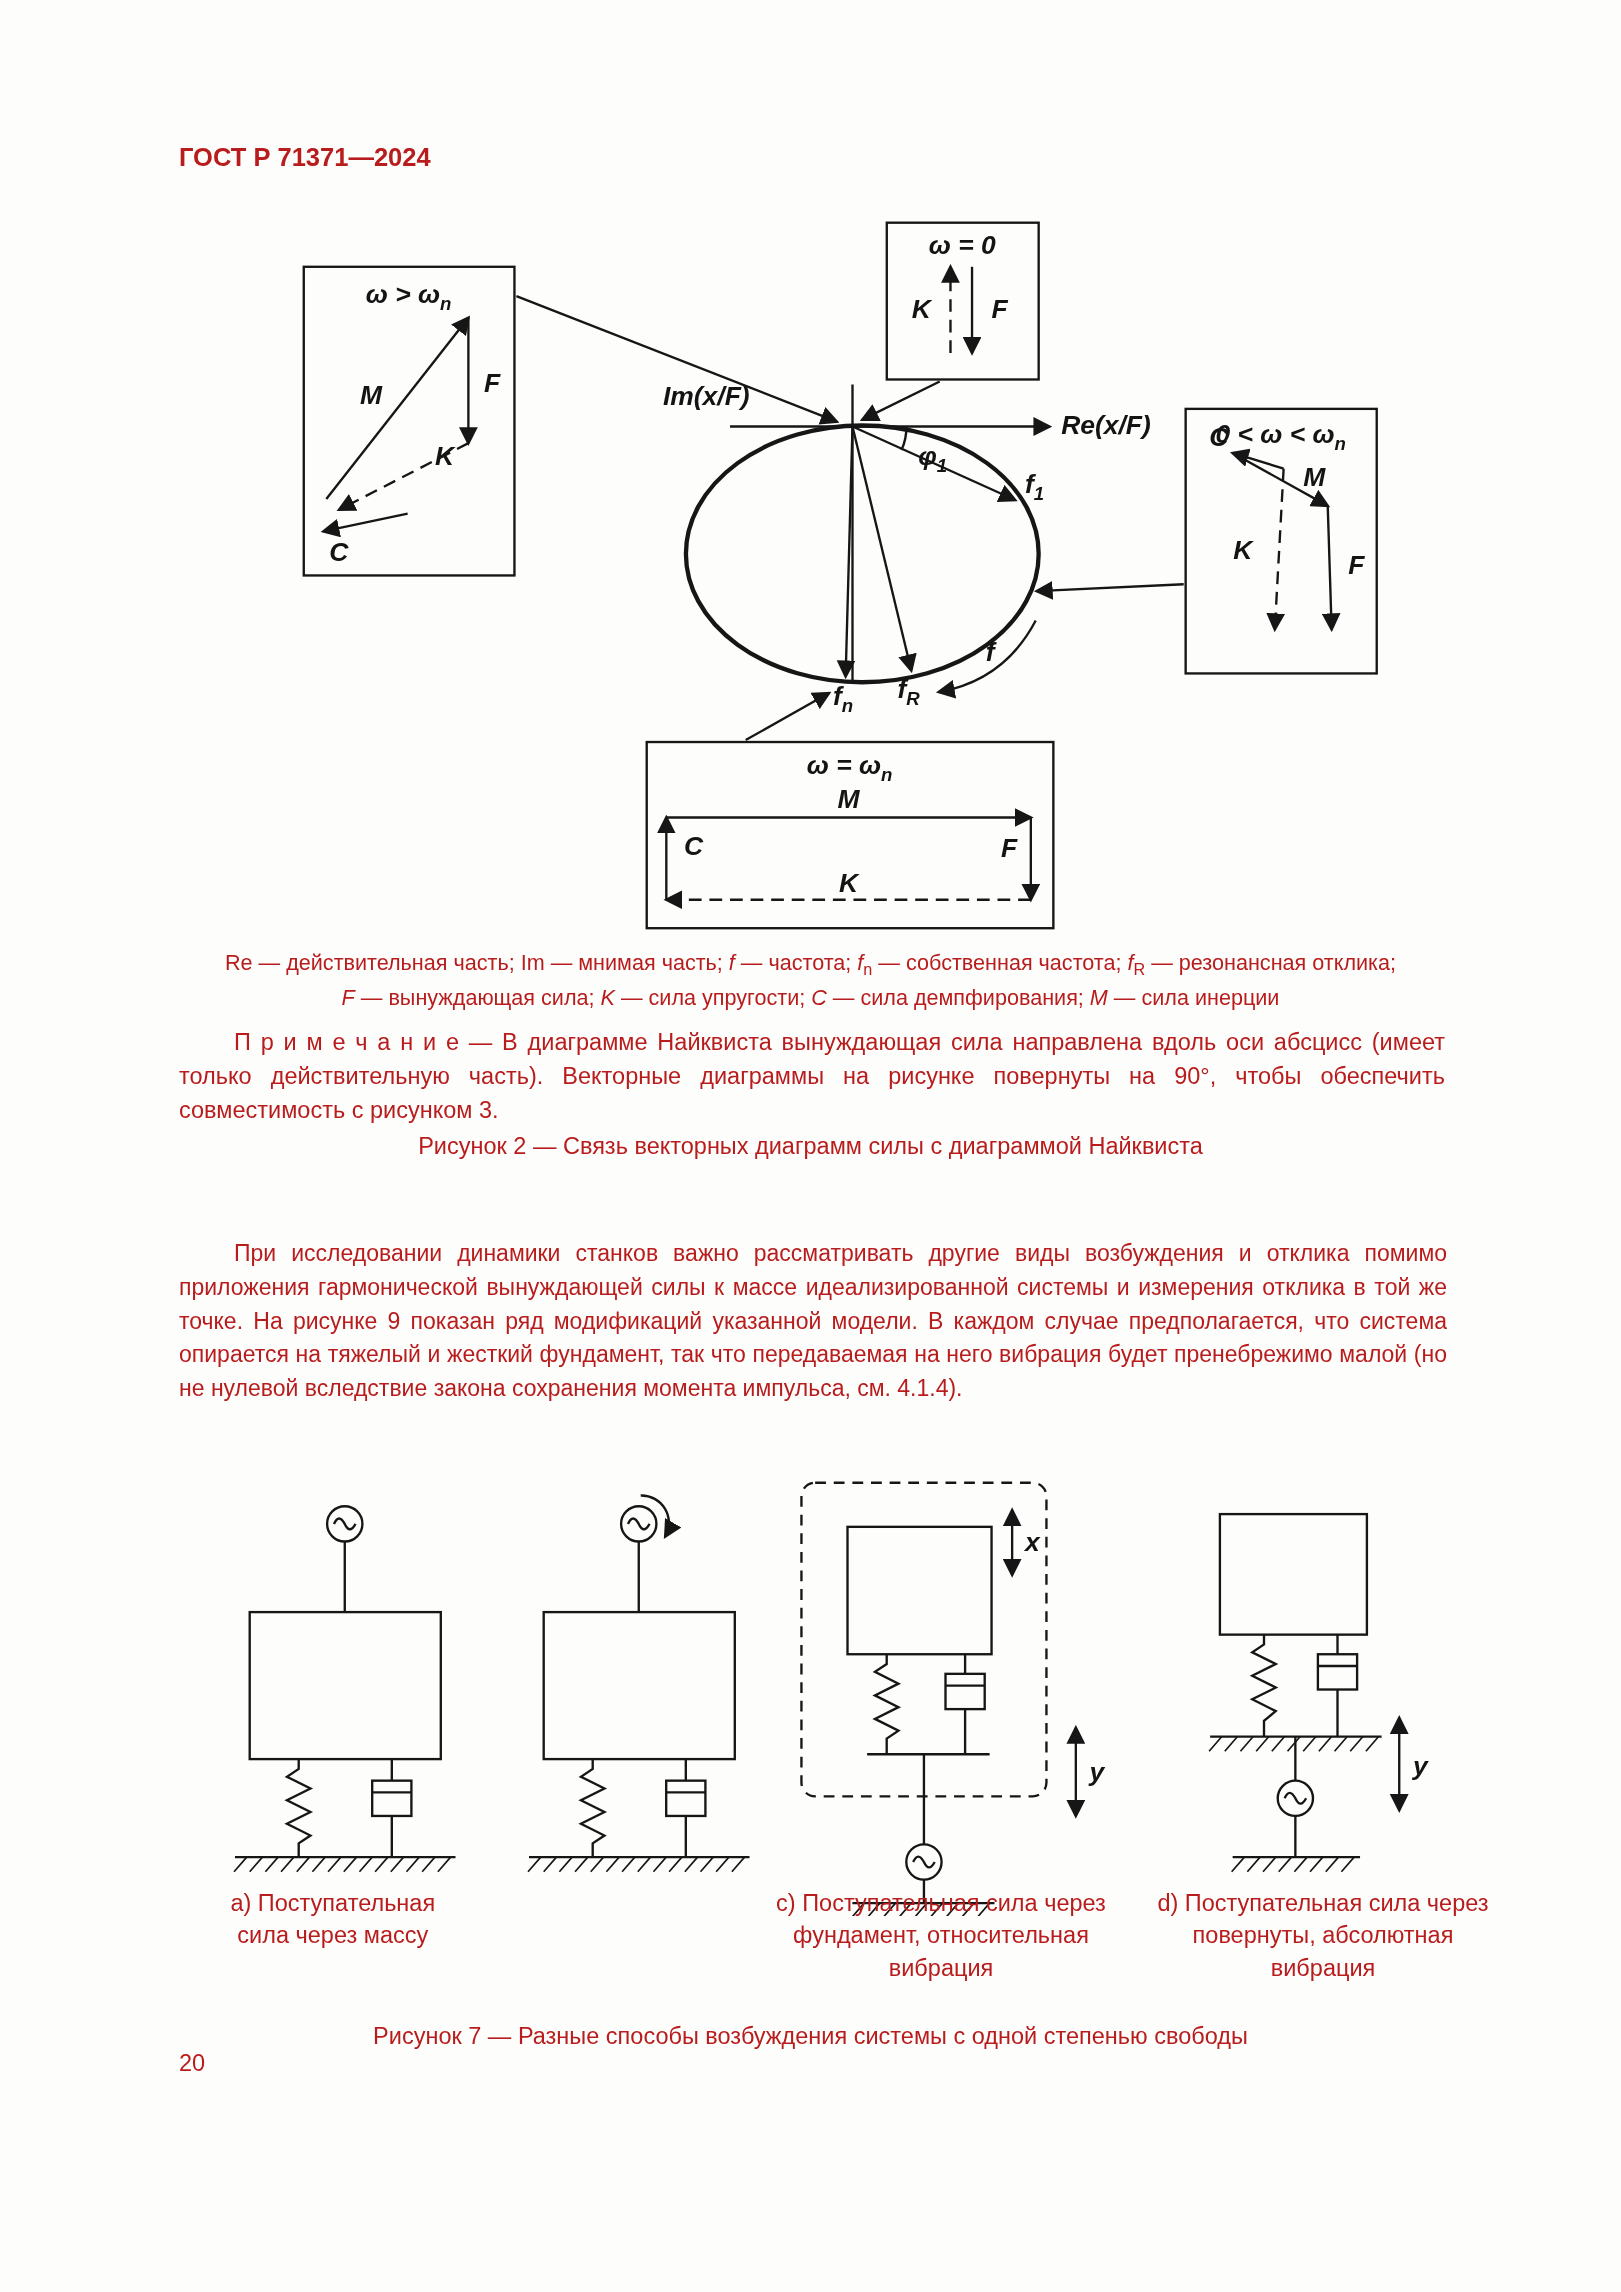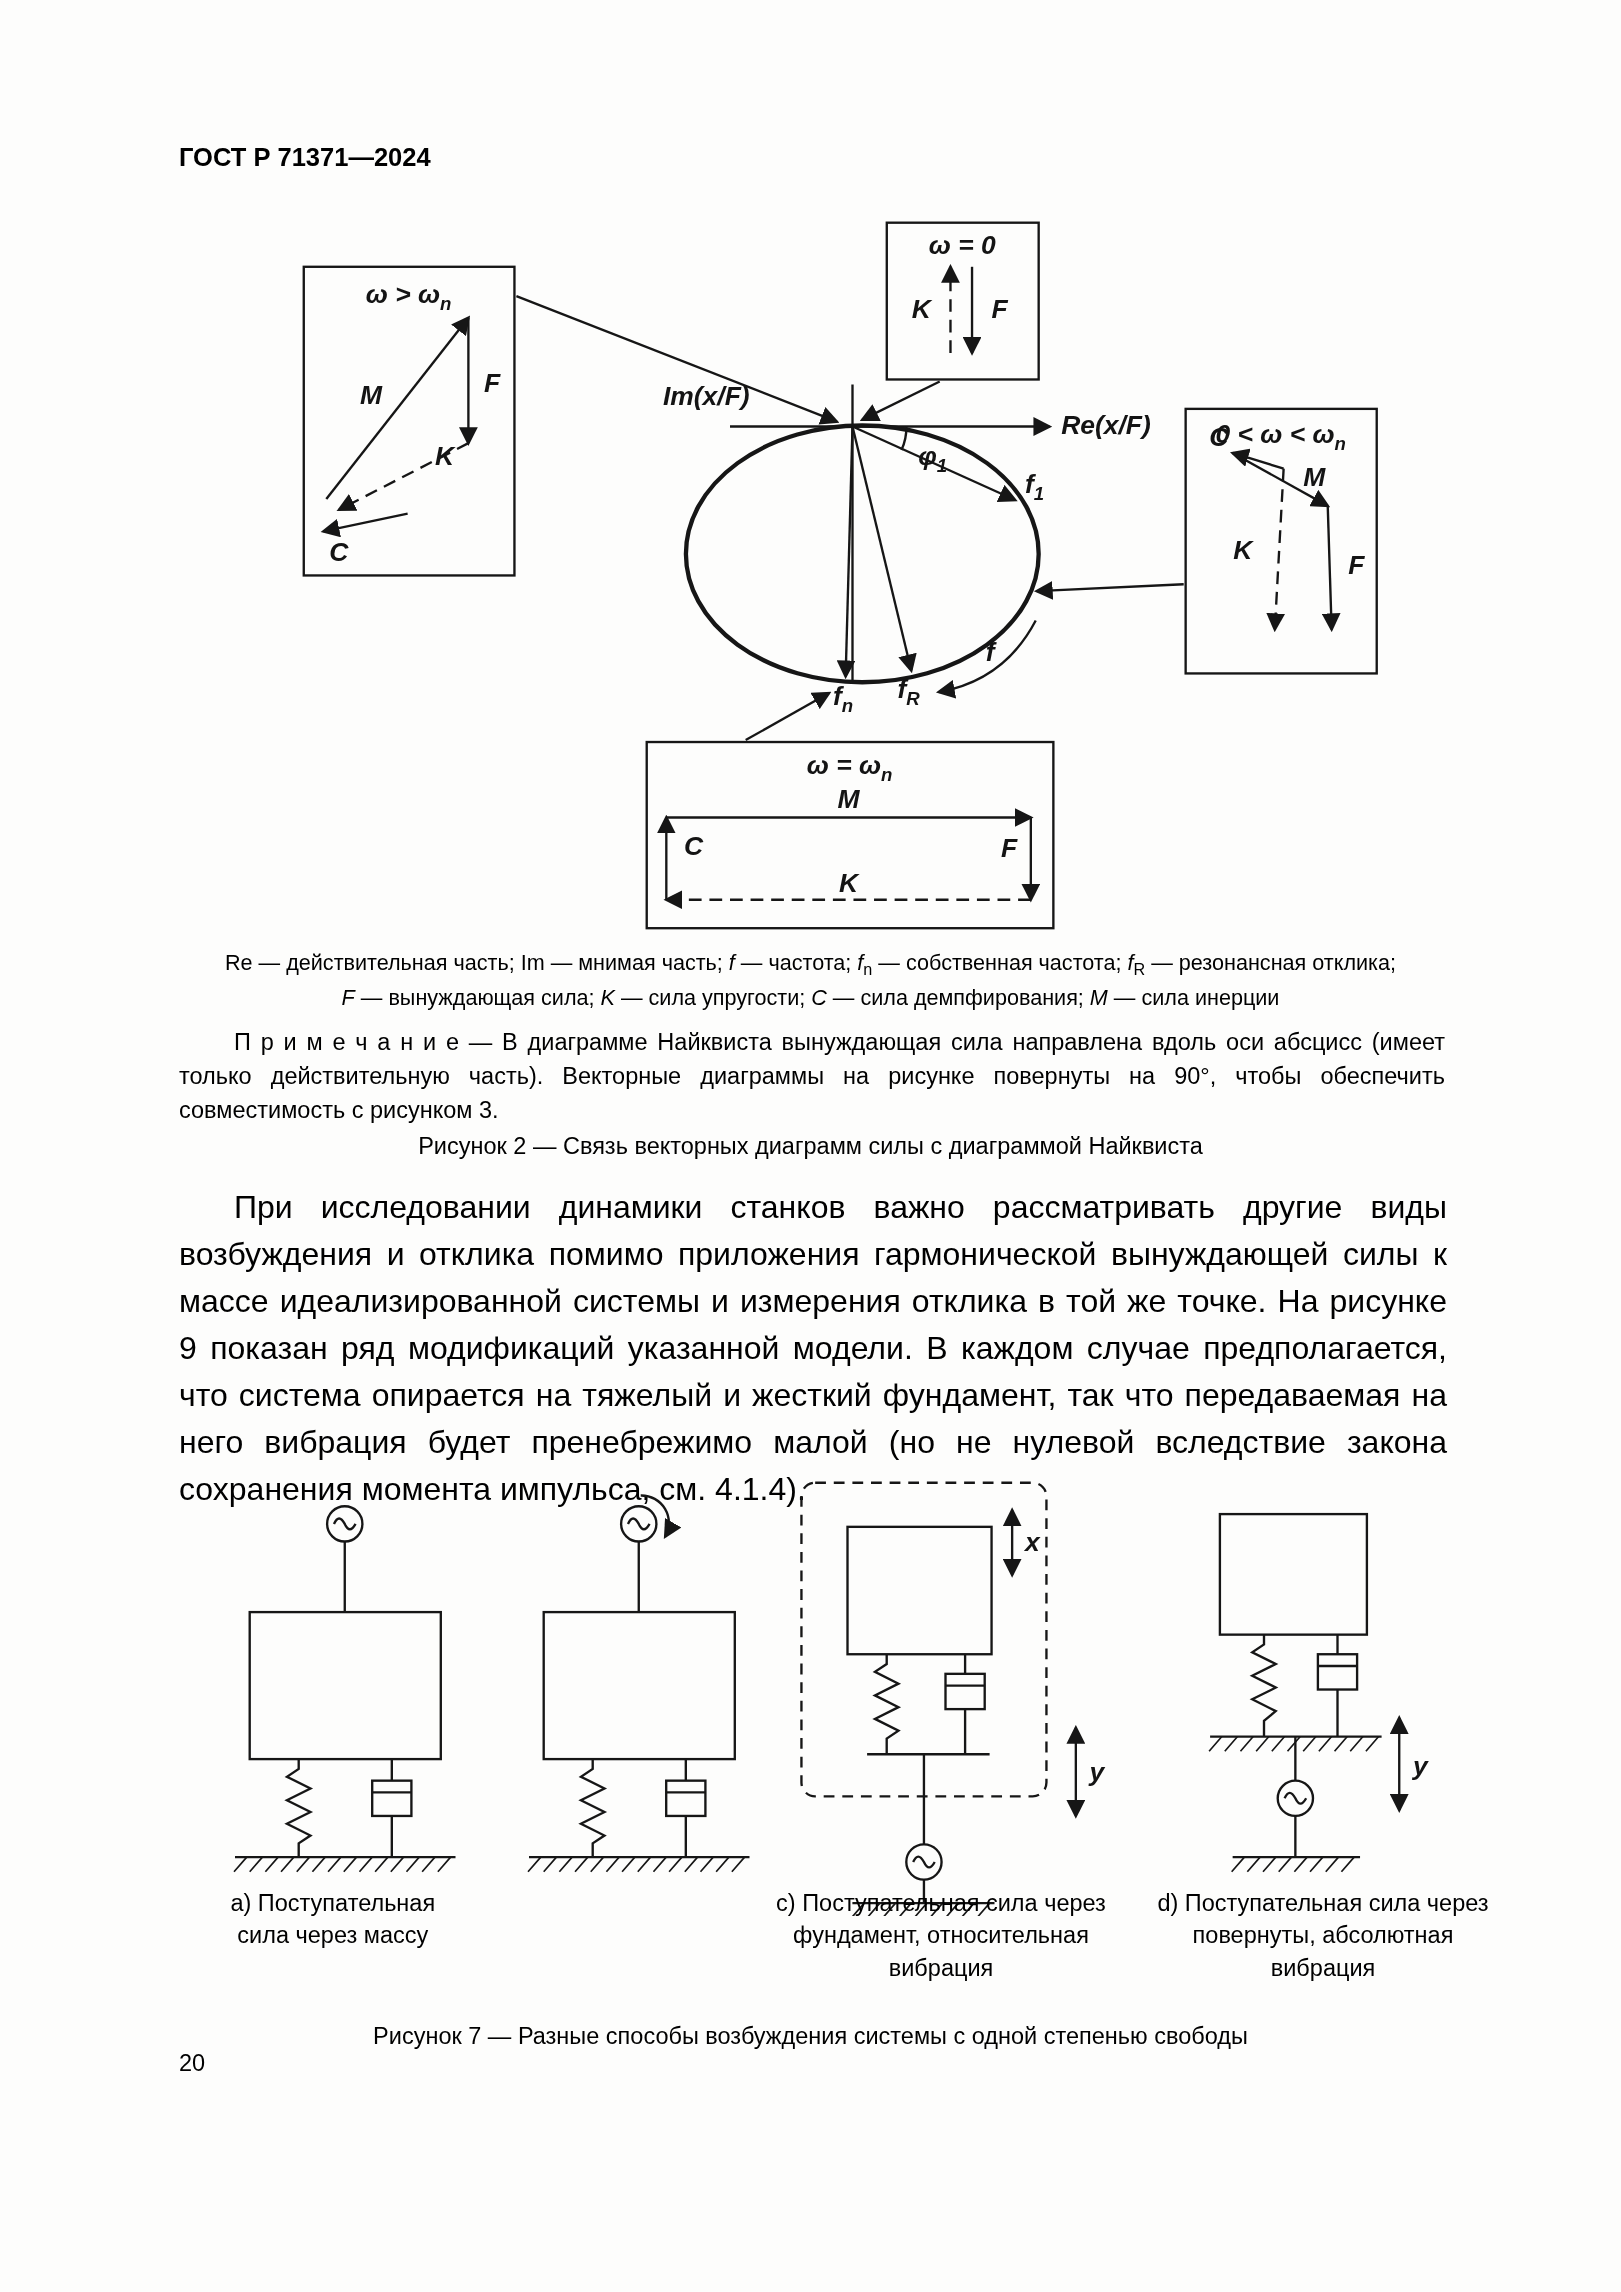--- a/index.html
+++ b/index.html
@@ -1,31 +1,31 @@
 <!DOCTYPE html>
 <html><head>
 <meta charset="utf-8">
 <style>
   * { margin:0; padding:0; box-sizing:border-box; }
   html,body { background:#ffffff; }
   .page {
     position:relative; width:1621px; height:2293px; background:#fdfdfc;
-    font-family:"Liberation Sans", sans-serif; color:#000000; overflow:hidden;
+    font-family:"Liberation Sans", sans-serif; color:#b91c1c; overflow:hidden;
   }
   .hdr { position:absolute; left:179px; top:143px; font-size:25.5px; font-weight:bold; }
   .fig8 { position:absolute; left:176px; top:208px; }
   .legend { position:absolute; left:176px; top:947px; width:1269px; text-align:center;
             font-size:21.6px; line-height:1.45; }
   .legend sub { font-size:75%; }
   .note { position:absolute; left:179px; top:1026px; width:1266px; font-size:23.5px;
           line-height:1.44; text-align:justify; text-indent:55px; }
   .cap8 { position:absolute; left:176px; top:1133px; width:1269px; text-align:center; font-size:23.5px; }
   .h45 { position:absolute; left:235px; top:1198px; font-size:24.5px; font-weight:bold; }
   .h45 .hsp { margin-left:19.6px; }
-  .para { position:absolute; left:179px; top:1184px; width:1268px; font-size:32px;
+  .para { position:absolute; left:179px; top:1237px; width:1268px; font-size:23px;
           line-height:1.47; text-align:justify; text-indent:55px; }
   .fig9 { position:absolute; left:186px; top:1465px; }
   .sublabels { position:absolute; left:186px; top:1887px; width:1274px; height:118px; }
   .sublabels .sl { position:absolute; text-align:center; font-size:23.5px; line-height:1.38; white-space:pre-line; }
   .sl-a { left:9.8px;  width:274px; }
   .sl-b { left:294px; width:235px; }
   .sl-c { left:549px; width:412px; }
   .sl-d { left:951px; width:372px; }
   .cap9 { position:absolute; left:176px; top:2023px; width:1269px; text-align:center; font-size:23.5px; }
   .pnum { position:absolute; left:179px; top:2050px; font-size:23.5px; }

